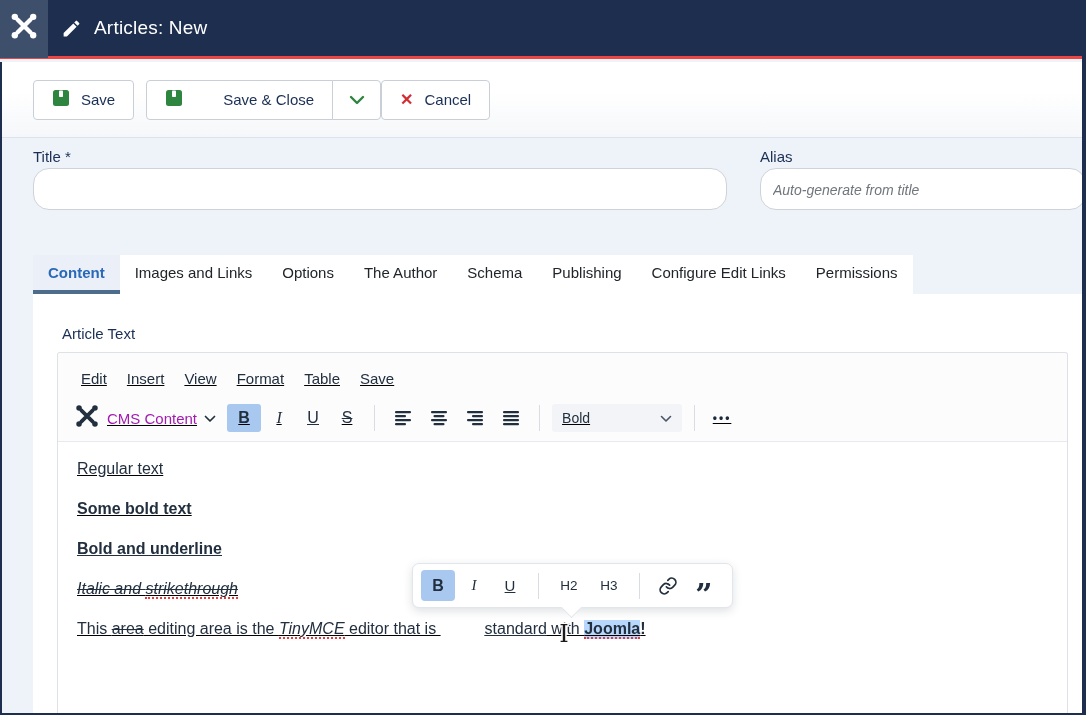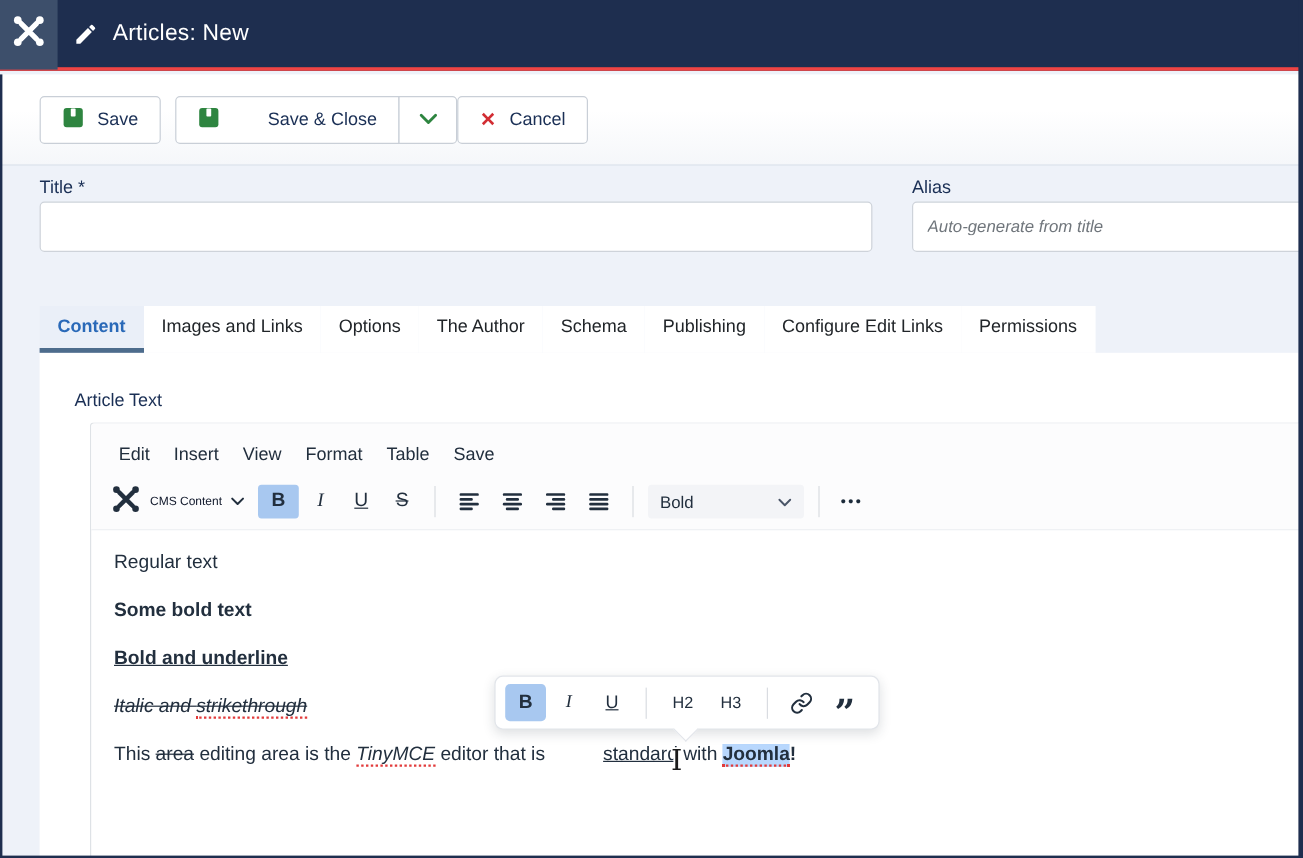--- a/index.html
+++ b/index.html
@@ -33,50 +33,50 @@
   .x-glyph { color: #d22d33; font-size: 16px; font-weight: bold; }
 
   
   .strip-left  { position: absolute; left: 0; top: 62px; width: 2px; height: 653px; background: #1e2e4f; z-index: 40; }
   .strip-right { position: absolute; right: 0; top: 0; width: 4px; height: 715px; background: #1e2e4f; z-index: 40; }
   .strip-bottom{ position: absolute; left: 0; top: 713px; width: 1086px; height: 2px; background: #1e2e4f; z-index: 40; }
 
   
   .field { position: absolute; top: 148px; }
   .field label { display: block; font-size: 15px; color: #1a2f55; margin-bottom: 3px; }
-  .field input { width: 100%; height: 42px; border: 1px solid #ced3da; border-radius: 4px;
-                 background: #fff; padding: 0 12px; font-size: 12px; color: #1a2f55;
+  .field input { width: 100%; height: 42px; border: 1px solid #ced3da; border-radius: 16px;
+                 background: #fff; padding: 0 12px; font-size: 15px; color: #1a2f55;
                  font-family: "Liberation Sans", sans-serif; outline: none; }
   .field-title { left: 33px; width: 694px; }
   .field-alias { left: 760px; width: 326px; }
   .field-alias input::placeholder { font-style: italic; color: #70767c; font-size: 14px; opacity: 1; }
 
   
   .tabs { position: absolute; left: 33px; top: 255px; display: flex; height: 39px; z-index: 5; }
   .tab { display: flex; align-items: center; padding: 0 15px; background: #fff; color: #212529;
          font-size: 15px; height: 39px; border-bottom: 4px solid transparent; cursor: pointer; }
   .tab.active { background: #eaeff8; color: #2a69b8; font-weight: bold; border-bottom-color: #4d6c8c; }
 
   
   .panel { position: absolute; left: 33px; top: 294px; width: 1049px; height: 421px; background: #fff; }
 
   .article-label { position: absolute; left: 62px; top: 325px; font-size: 15px; color: #1a2f55; z-index: 5; }
 
   
-  .editor { position: absolute; left: 75px; top: 352px; width: 1011px; height: 363px;
+  .editor { position: absolute; left: 57px; top: 352px; width: 1011px; height: 363px;
             background: #fff; border: 1px solid #dee2e6; border-bottom: none;
-            border-radius: 3px 3px 0 0; z-index: 5; }
+            border-radius: 3px 3px 0 0; z-index: 5; text-decoration: underline; }
   .ed-header { background: #fcfcfd; border-bottom: 1px solid #e7e9ee; padding-top: 8px;
                border-radius: 3px 3px 0 0; }
   .menubar { display: flex; align-items: center; height: 34px; padding-left: 13px; }
   .menu-item { padding: 0 10px; height: 28px; display: flex; align-items: center;
                font-size: 15px; color: #222f3e; border-radius: 3px; cursor: pointer; }
   .toolbarrow { display: flex; align-items: center; height: 46px; padding-left: 16px; }
   .cms { display: flex; align-items: center; gap: 7px; margin-right: 10px; cursor: pointer; }
-  .cms-label { font-size: 10px; color: #0f172a; }
+  .cms-label { font-size: 15px; color: #a21caf; }
   .tb-btn { min-width: 32px; height: 28px; display: flex; align-items: center; justify-content: center;
             border-radius: 3px; font-size: 16px; color: #222f3e; margin: 0 1px; cursor: pointer; }
   .tb-btn.b { font-weight: bold; background: #a8c8f0; width: 34px; }
   .tb-btn.i { font-style: italic; font-family: "Liberation Serif", serif; }
   .tb-btn.u { text-decoration: underline; }
   .tb-btn.s { text-decoration: line-through; }
   .sep { width: 1px; height: 26px; background: #d9dce1; margin: 0 10px; flex: 0 0 auto; }
   .al { width: 34px; }
   .fmt-select { width: 130px; height: 28px; background: #f3f4f7; border-radius: 3px;
                 display: flex; align-items: center; justify-content: space-between;

